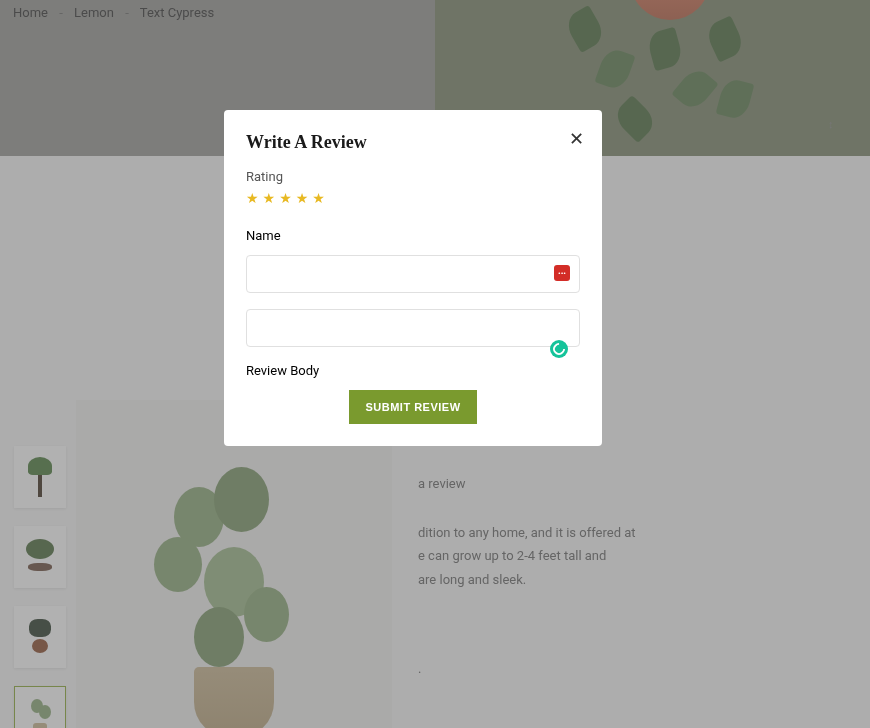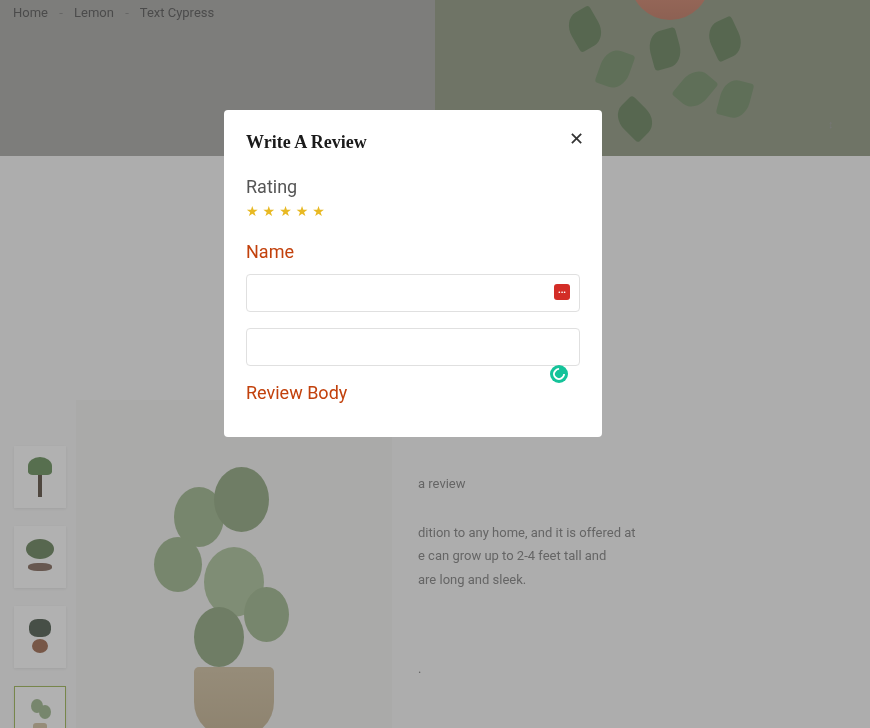--- a/index.html
+++ b/index.html
@@ -186,54 +186,54 @@
       background: #fff;
       border-radius: 4px;
       padding: 22px;
       z-index: 200;
     }
     
     .modal-title {
       font-family: Georgia, serif;
       font-size: 18px;
       color: #1a1a1a;
-      margin-bottom: 23px;
+      margin-bottom: 16px;
     }
     
     .close-btn {
       position: absolute;
       top: 18px;
       right: 18px;
       font-size: 18px;
       color: #333;
       cursor: pointer;
       background: none;
       border: none;
     }
     
     .rating-label {
-      font-size: 18px;
+      font-size: 13px;
       color: #555;
       margin-bottom: 6px;
     }
     
     .stars {
       display: flex;
       gap: 4px;
       margin-bottom: 22px;
     }
     
     .star {
       color: #e8b923;
       font-size: 14px;
     }
     
     .field-label {
-      font-size: 18px;
-      color: #c2410c;
+      font-size: 13px;
+      color: #000000;
       margin-bottom: 12px;
     }
     
     .text-input {
       width: 100%;
       height: 38px;
       border: 1px solid #e0e0e0;
       border-radius: 4px;
       padding: 0 12px;
       font-size: 13px;
@@ -426,13 +426,14 @@
     <div class="lastpass-icon">•••</div>
   </div>
   
   <input type="text" class="text-input" style="">
   
   <div class="field-label">Review Body</div>
   <div class="textarea-wrapper">
     <div class="grammarly-icon"></div>
   </div>
   
+  <button class="submit-btn">SUBMIT REVIEW</button>
 </div>
 
 </body></html>

